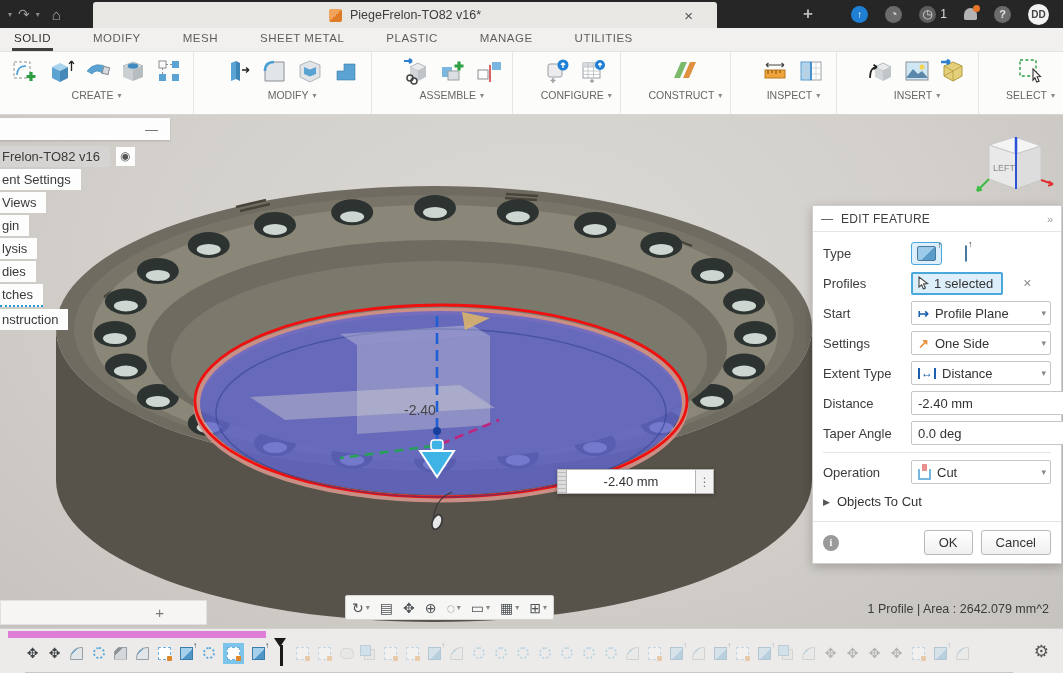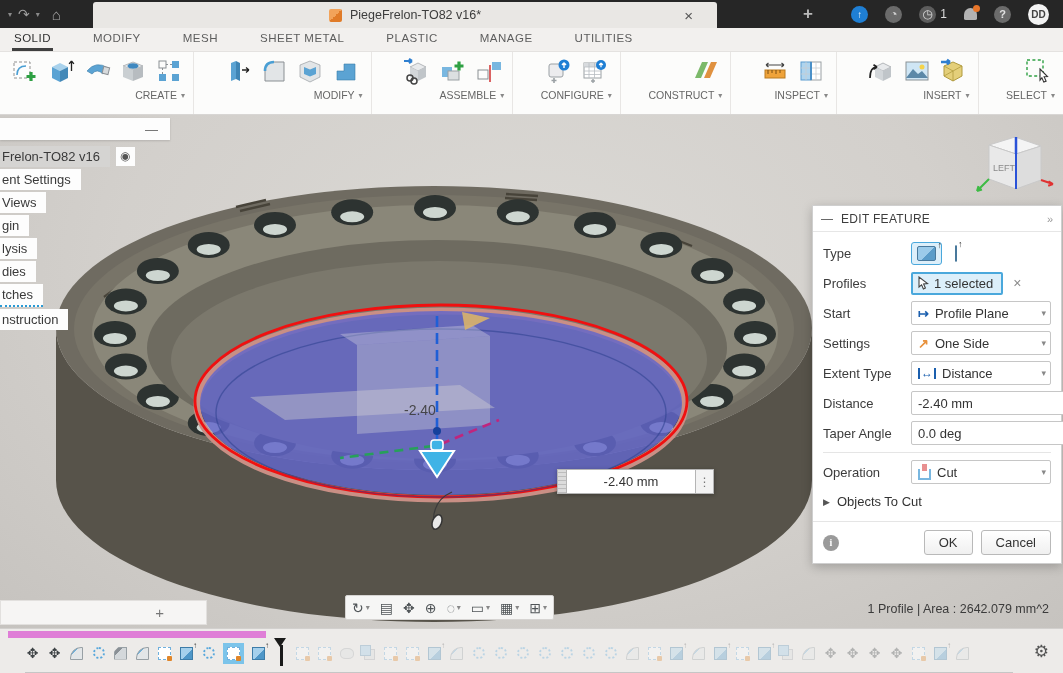--- a/index.html
+++ b/index.html
@@ -30,21 +30,21 @@
   .c-help { background:#6b6b6b; color:#e2e2e2; font-weight:bold; font-size:11px; }
   .avatar { width:21px; height:21px; border-radius:50%; background:#f3f3f3; color:#444; display:flex; align-items:center; justify-content:center; font-size:10px; font-weight:bold; }
 
   
   .ribbontabs { position:absolute; top:28px; left:0; right:0; height:24px; background:#f2f0ee; display:flex; align-items:stretch; gap:38px; padding-left:12px; border-bottom:1px solid #e4e2e0; }
   .rtab { display:flex; align-items:center; font-size:11.5px; letter-spacing:.5px; color:#5d5d5d; border-bottom:3px solid transparent; padding:0 2px; }
   .rtab.active { color:#2f2f2f; border-bottom-color:#3f3f3f; }
 
   
   .toolbar { position:absolute; top:52px; left:0; right:0; height:63px; background:#fcfcfb; display:flex; justify-content:space-between; border-bottom:1px solid #d8d6d4; }
-  .tgroup { display:flex; flex-direction:column; align-items:flex-end; padding:2px 8px 0; border-right:1px solid #e8e6e4; }
+  .tgroup { display:flex; flex-direction:column; align-items:center; padding:2px 8px 0; border-right:1px solid #e8e6e4; }
   .tgroup:last-child { border-right:none; }
   .ticons { display:flex; gap:3px; }
   .ric { width:33px; height:33px; display:flex; align-items:center; justify-content:center; border-radius:2px; }
   .tlabel { display:flex; align-items:center; gap:4px; font-size:10.5px; color:#666; margin-top:2px; }
   .tlabel .cr { font-size:8px; color:#888; }
 
   
   .viewport { position:absolute; top:115px; left:0; right:0; height:513px; background:radial-gradient(ellipse at 50% 30%, #dbd9d5 0%, #d3d0cc 55%, #c6c3bf 100%); overflow:hidden; }
   .scene { position:absolute; inset:0; }
 
@@ -77,21 +77,21 @@
 
   
   .panel { position:absolute; right:1px; top:205px; width:250px; background:#fff; border:1px solid #cfcfcf; box-shadow:0 3px 10px rgba(0,0,0,.22); }
   .p-head { height:26px; display:flex; align-items:center; gap:8px; padding:0 8px; border-bottom:1px solid #e6e6e6; }
   .p-collapse { color:#555; font-size:12px; }
   .p-title { font-size:12px; color:#3d3d3d; letter-spacing:.3px; flex:1; }
   .p-expand { color:#999; font-size:11px; }
   .p-body { padding:6px 10px 4px; }
   .p-row { display:flex; align-items:center; min-height:30px;justify-content:space-between; }
   .p-lab { width:88px; font-size:13px; color:#3c3c3c; flex:none; }
-  .p-ctl { flex:1; display:flex; align-items:center; gap:6px; }
+  .p-ctl { flex:1; display:flex; align-items:center; gap:16px; }
   .sel-box { display:flex; align-items:center; justify-content:center; border:1.5px solid #4aa8dc; background:#ddeffa; border-radius:3px; padding:3px 5px; }
   .type-ic { position:relative; width:19px; height:15px; background:linear-gradient(135deg,#9ccbea 0 55%,#5b9cc9 55%); border:1px solid #49799c; border-radius:2px; }
   .type-ic::after { content:'↑'; position:absolute; right:-7px; top:-7px; font-size:9px; color:#333; }
   .type-plain { padding:4.5px 6.5px; }
   .chip { display:flex; align-items:center; gap:5px; border:2px solid #4aa8dc; background:#dceffa; border-radius:2px; padding:2px 8px 2px 5px; font-size:13px; color:#333; }
   .chip-x { color:#8a8a8a; font-size:14px; margin-left:4px; }
   .dd { flex:1; height:24px; display:flex; align-items:center; gap:6px; border:1px solid #c6c6c6; border-radius:2px; background:#fff; padding:0 4px 0 6px; font-size:13px; color:#333; }
   .dd .car { margin-left:auto; color:#888; font-size:9px; }
   .in { flex:1; height:24px; border:1px solid #c6c6c6; border-radius:2px; padding:0 6px; font-size:13px; color:#333; font-family:"Liberation Sans",sans-serif; outline:none; background:#fff; }
   .ic-start { color:#1b5fae; font-weight:bold; font-size:13px; }

